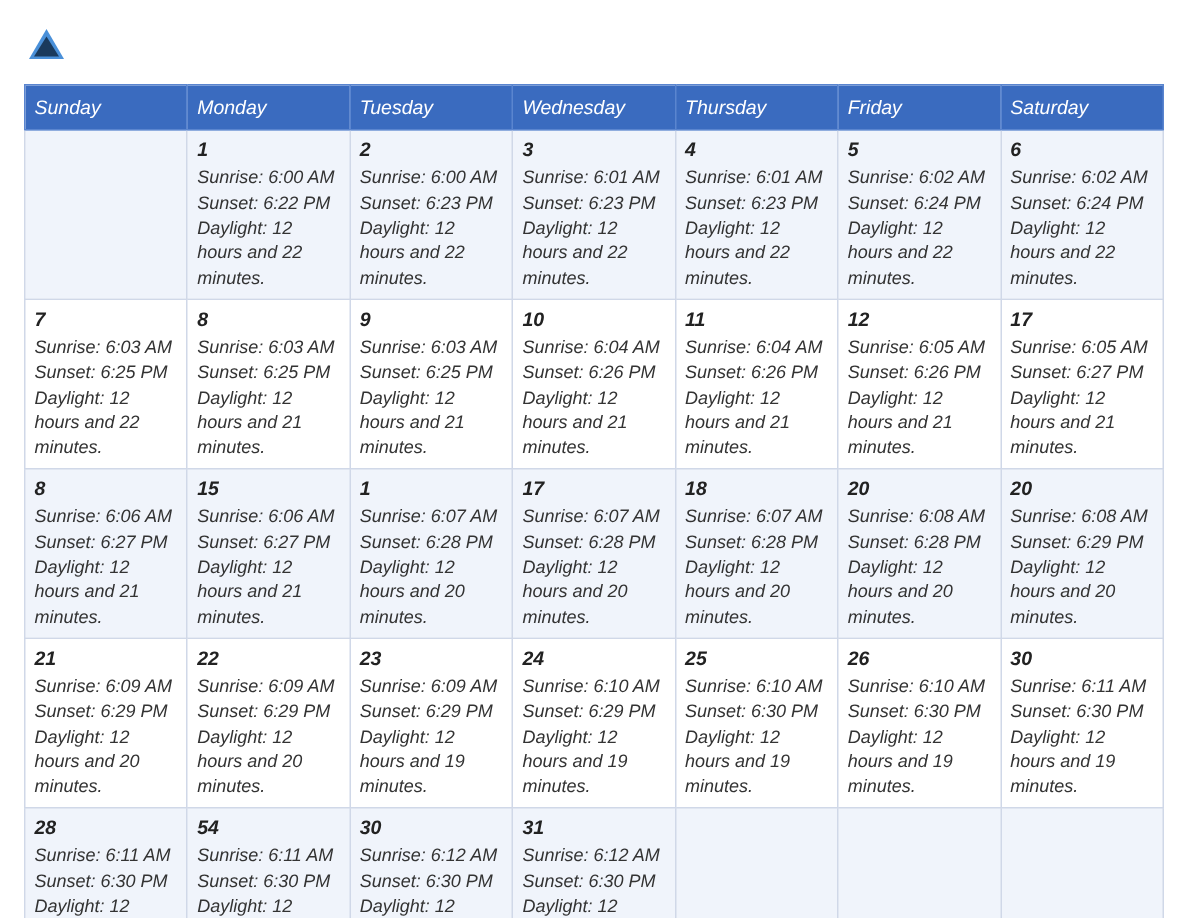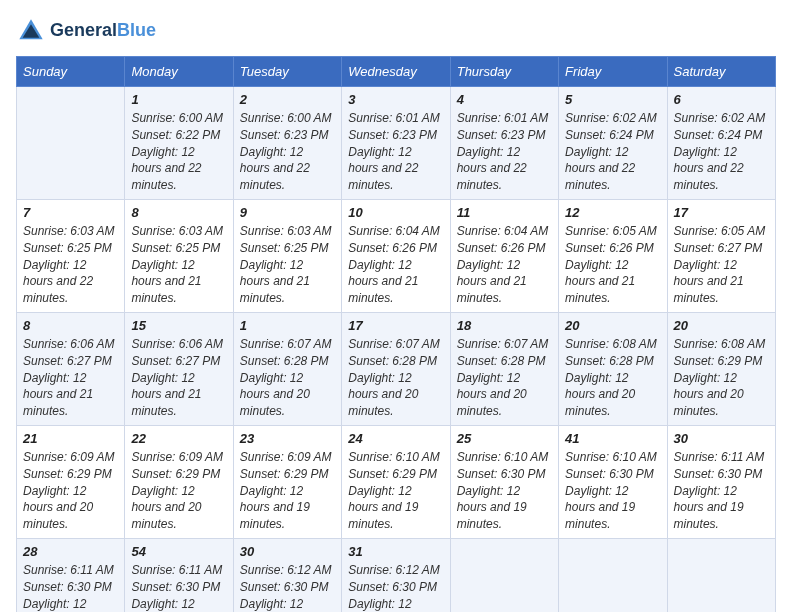--- a/index.html
+++ b/index.html
@@ -87,23 +87,20 @@
   </style>
 </head>
 <body>
 
 <div class="header">
   <div class="logo">
     <svg class="logo-icon" viewBox="0 0 36 36">
       <polygon points="18,4 32,28 4,28" fill="#4a90d9"></polygon>
       <polygon points="18,10 28,26 8,26" fill="#1a3a5c"></polygon>
     </svg>
-    <div class="logo-text">
-      <div>General<span>Blue</span></div>
-    </div>
   </div>
   <div class="title-block">
     <div class="month-year"></div>
     <div class="location"></div>
   </div>
 </div>
 
 <table>
   <thead>
     <tr>
@@ -219,21 +216,21 @@
         </td>
         <td>
           <div class="day-num">24</div>
           <div class="day-info">Sunrise: 6:10 AM<br>Sunset: 6:29 PM<br>Daylight: 12 hours and 19 minutes.</div>
         </td>
         <td>
           <div class="day-num">25</div>
           <div class="day-info">Sunrise: 6:10 AM<br>Sunset: 6:30 PM<br>Daylight: 12 hours and 19 minutes.</div>
         </td>
         <td>
-          <div class="day-num">41</div>
+          <div class="day-num">26</div>
           <div class="day-info">Sunrise: 6:10 AM<br>Sunset: 6:30 PM<br>Daylight: 12 hours and 19 minutes.</div>
         </td>
         <td>
           <div class="day-num">30</div>
           <div class="day-info">Sunrise: 6:11 AM<br>Sunset: 6:30 PM<br>Daylight: 12 hours and 19 minutes.</div>
         </td>
       </tr>
       <tr>
         <td>
           <div class="day-num">28</div>

